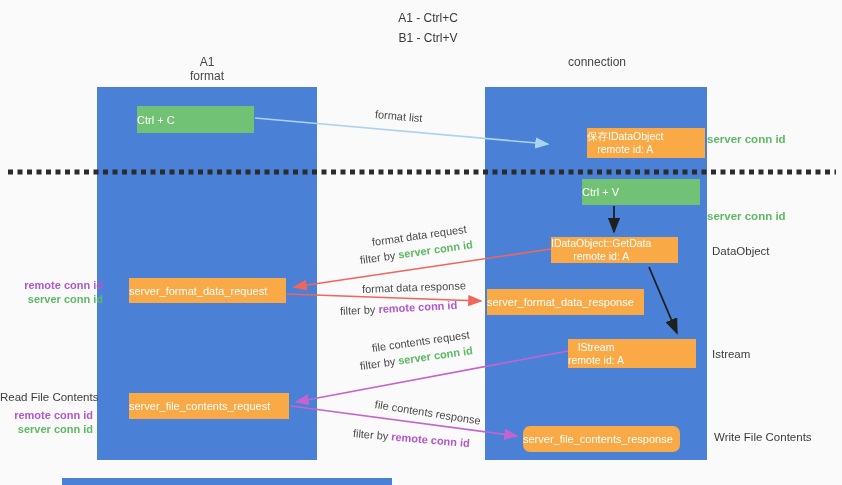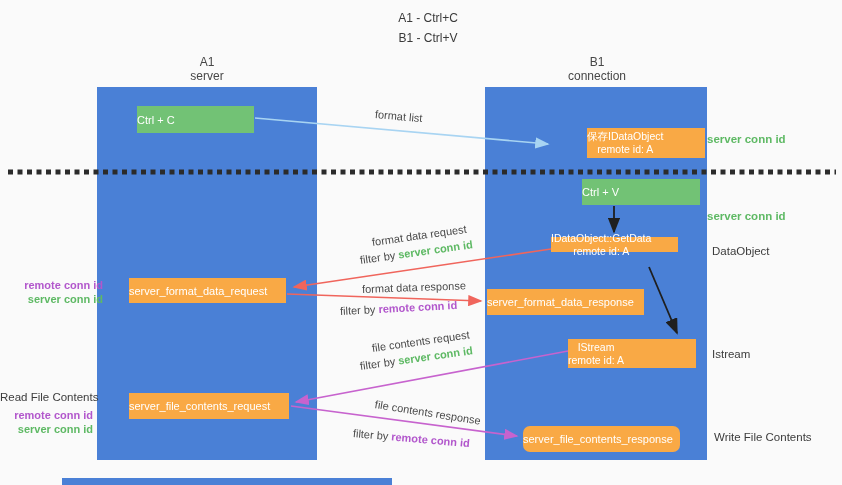--- a/index.html
+++ b/index.html
@@ -56,24 +56,23 @@
 
 <div class="canvas">
 
   <div class="title">
     <div>A1 - Ctrl+C</div>
     <div>B1 - Ctrl+V</div>
   </div>
 
   <div class="col-header" style="left:147px; top:55px; width:120px;">
     <div>A1</div>
-    <div>server</div>
+    <div>format</div>
   </div>
   <div class="col-header" style="left:537px; top:55px; width:120px;">
-    <div>B1</div>
     <div>connection</div>
   </div>
 
   <div class="column" style="left:97px; top:87px; width:220px; height:373px;"></div>
   <div class="column" style="left:485px; top:87px; width:222px; height:373px;"></div>
   <div class="bottom-strip"></div>
 
   <svg class="arrows" viewBox="0 0 842 485">
     <defs>
       <marker id="m-lb" markerWidth="9" markerHeight="7" refX="8" refY="3.5" orient="auto">
@@ -107,21 +106,21 @@
     <div class="two-line">
       <div>保存IDataObject</div>
       <div>remote id: A</div>
     </div>
   </div>
 
   <div class="box green" style="left:582px; top:179px; width:118px; height:26px;">
     <span>Ctrl + V</span>
   </div>
 
-  <div class="box orange" style="left:551px; top:237px; width:127px; height:15px;">
+  <div class="box orange" style="left:551px; top:237px; width:127px; height:26px;">
     <div class="two-line">
       <div>IDataObject::GetData</div>
       <div>remote id: A</div>
     </div>
   </div>
 
   <div class="box orange" style="left:129px; top:278px; width:157px; height:25px;">
     <span>server_format_data_request</span>
   </div>
 

